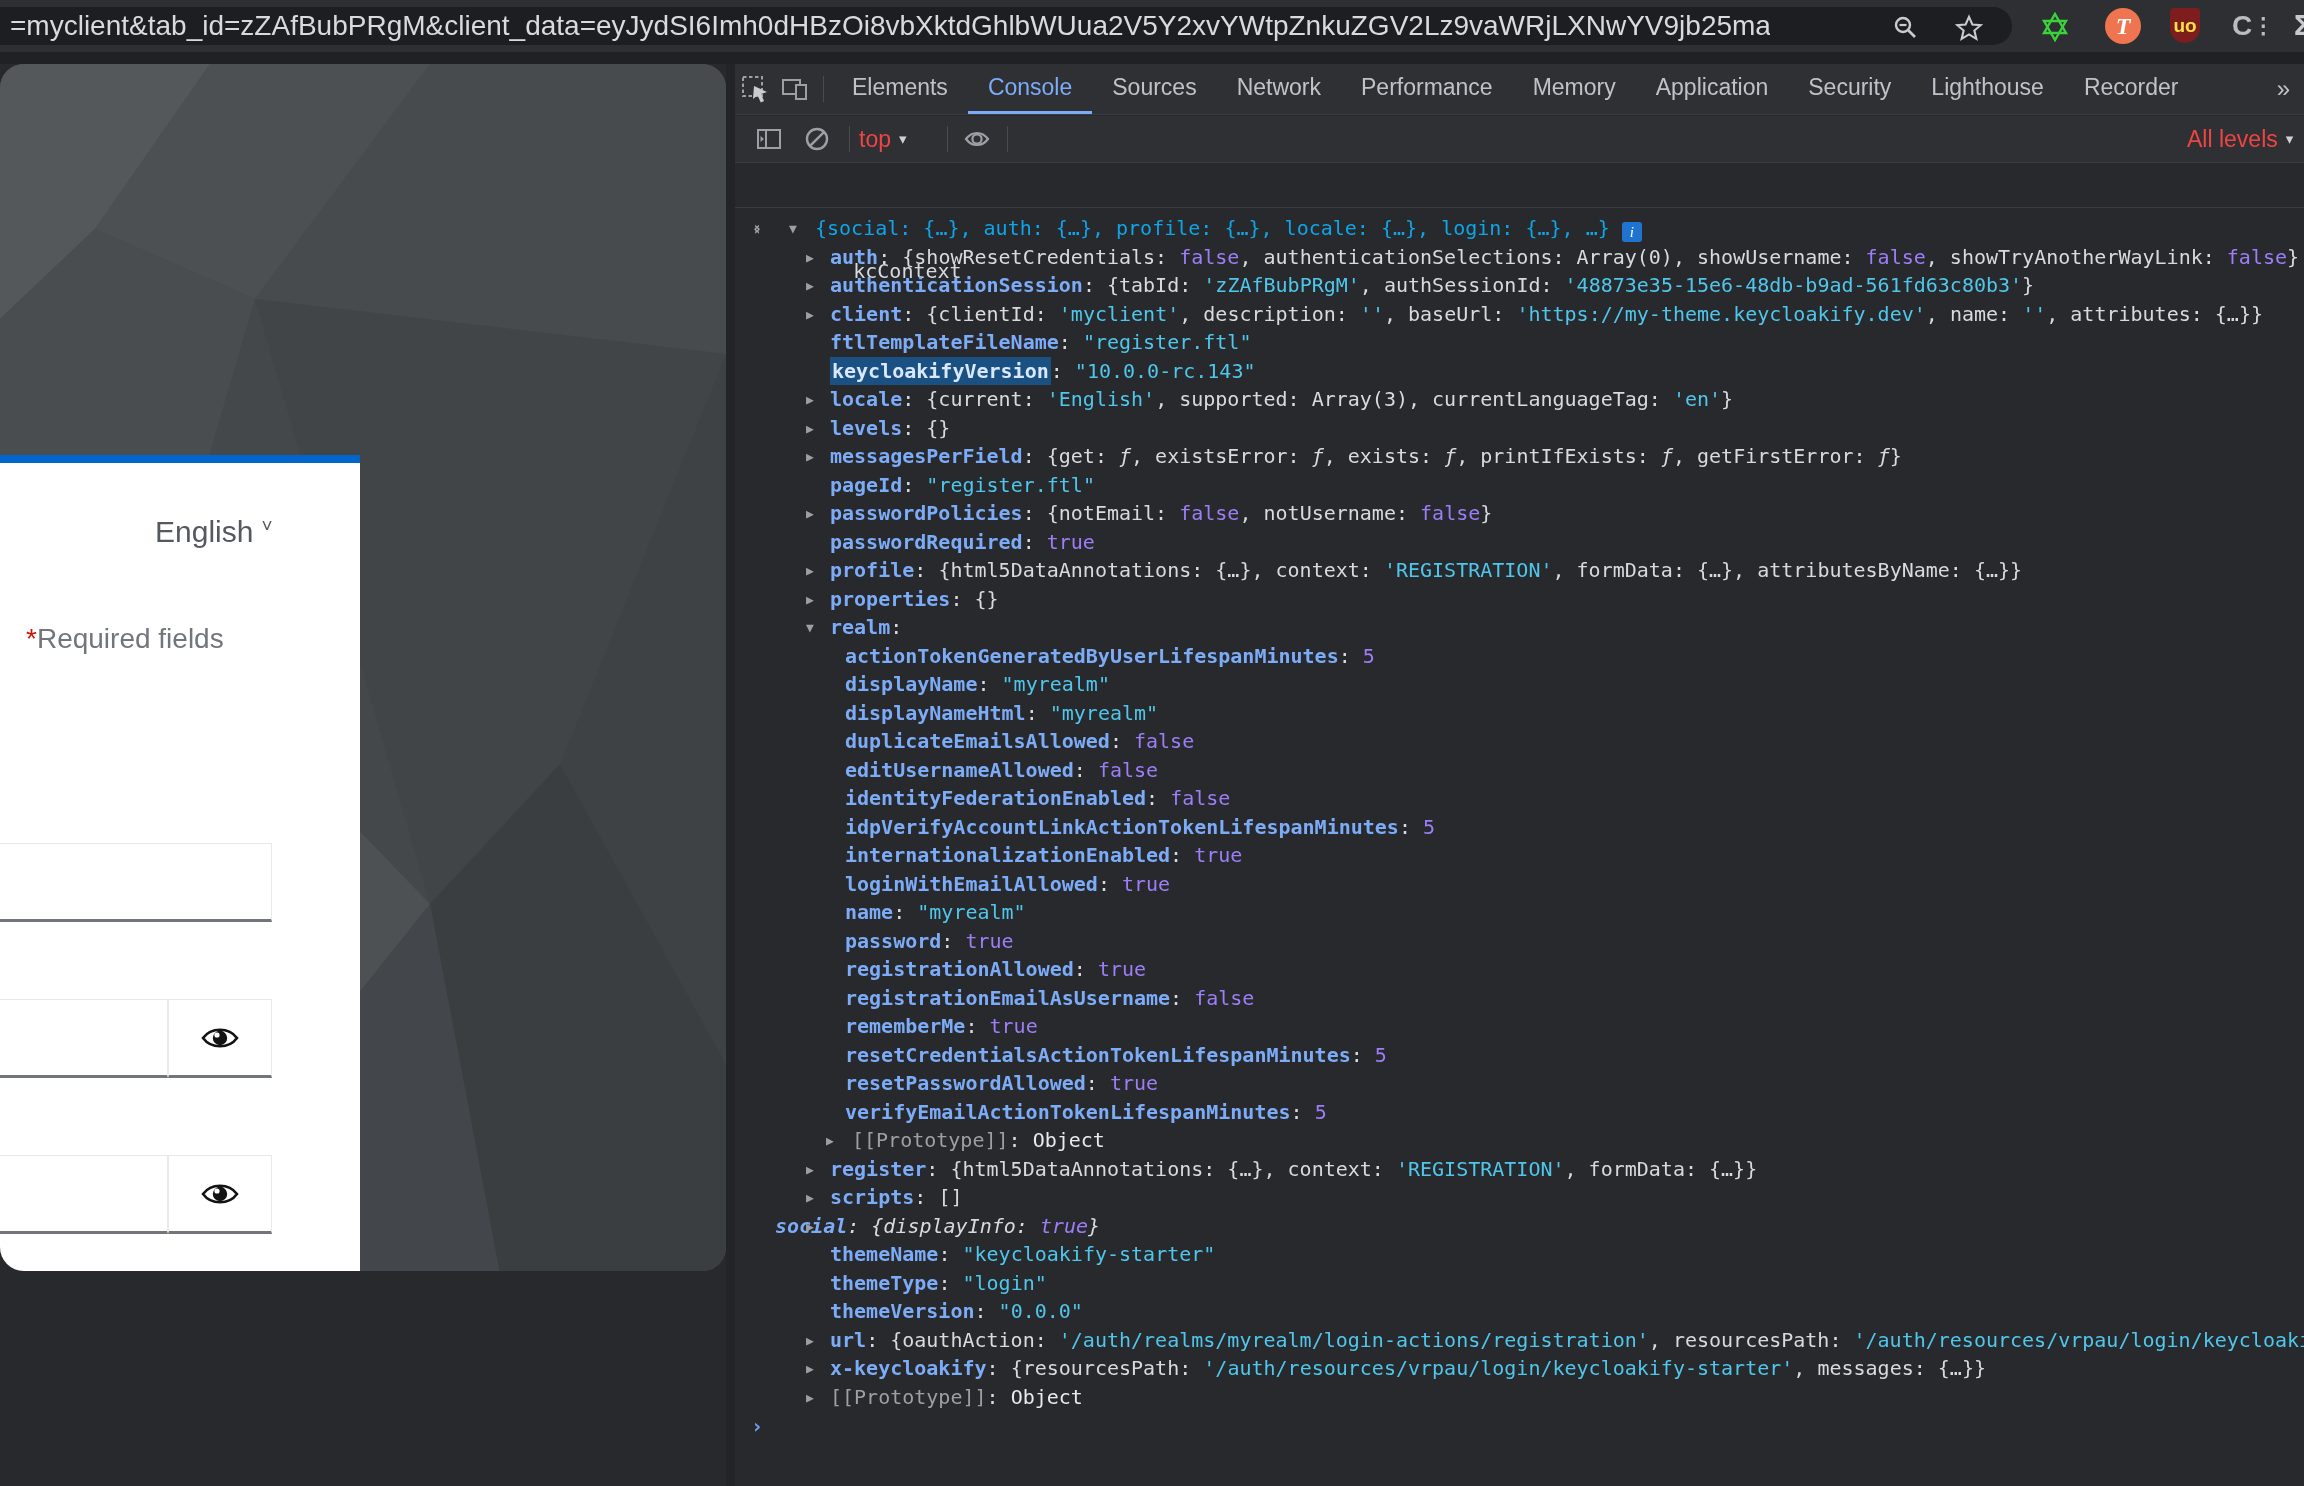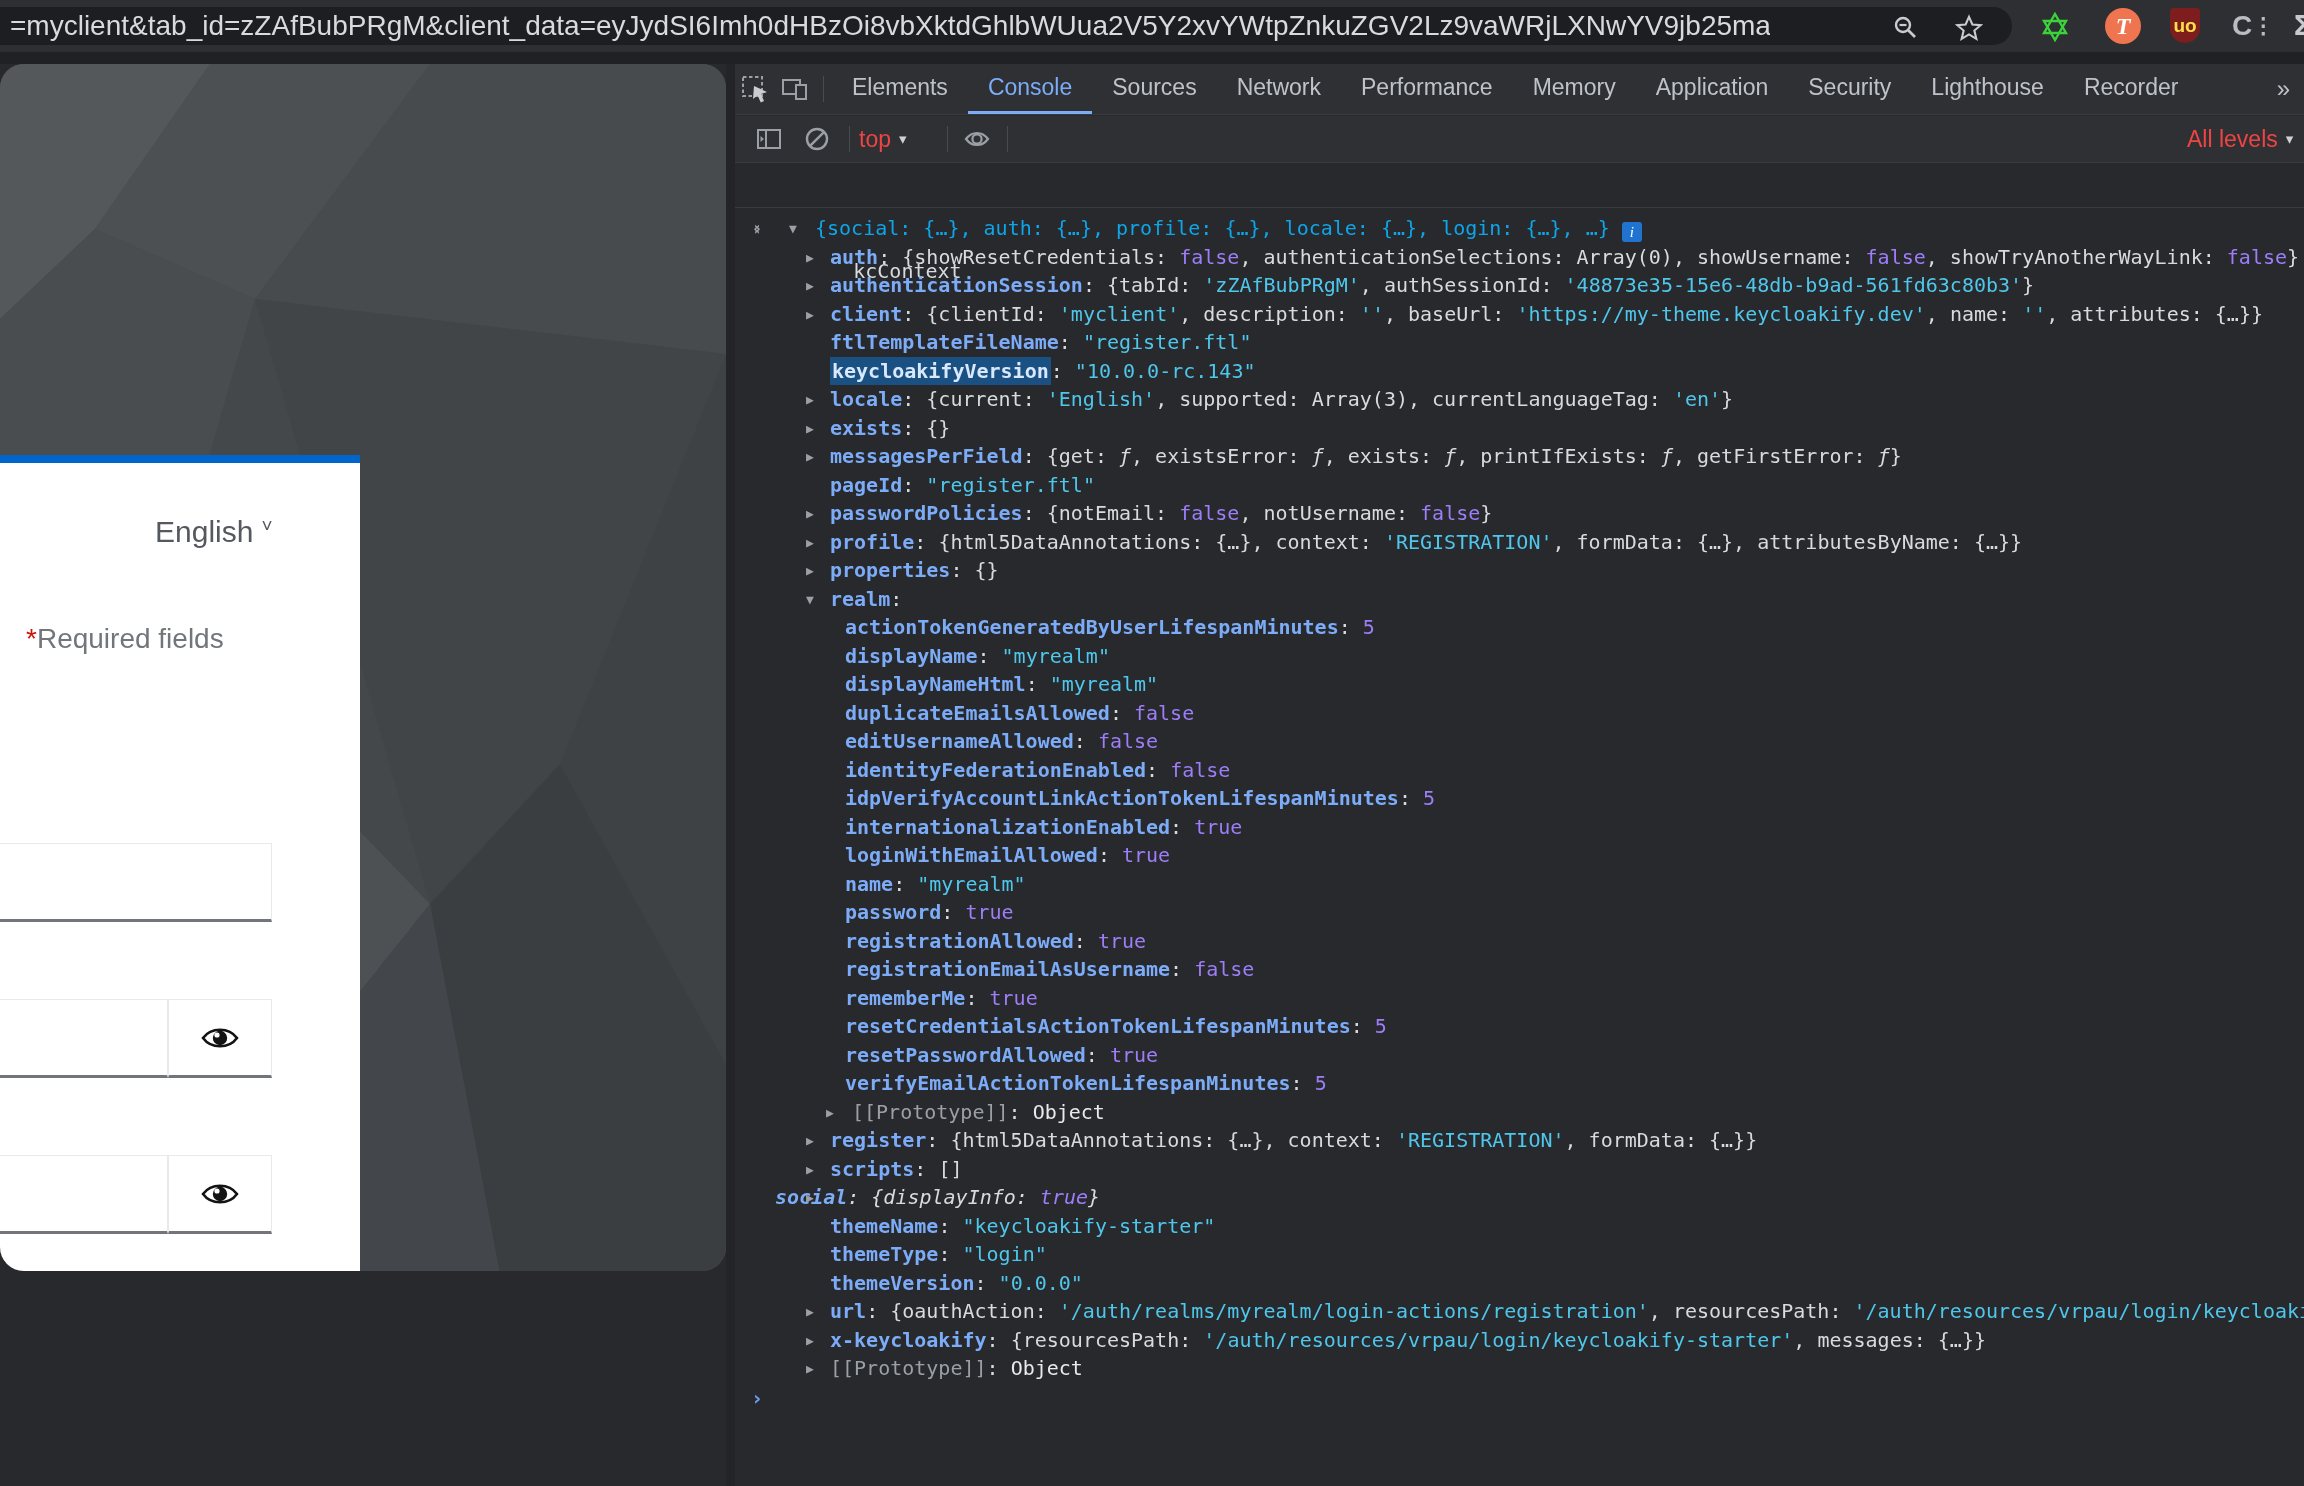--- a/index.html
+++ b/index.html
@@ -258,24 +258,25 @@
       <span style="margin-left:46px;">kcContext</span>
     </div>
     <div class="c-rows" id="console-rows">
         <div class="crow"><span class="mk">‹</span><span class="arw" style="left: 54px;">▼</span><div class="ctext" style="margin-left: 80px;"><span class="tk-prev">{social: {…}, auth: {…}, profile: {…}, locale: {…}, login: {…}, …}</span><span class="ibadge">i</span></div></div>
         <div class="crow"><span class="arw" style="left: 71px;">▶</span><div class="ctext" style="margin-left: 95px;"><span class="tk-key">auth</span><span class="tk-plain">: {showResetCredentials: </span><span class="tk-kw">false</span><span class="tk-plain">, authenticationSelections: Array(0), showUsername: </span><span class="tk-kw">false</span><span class="tk-plain">, showTryAnotherWayLink: </span><span class="tk-kw">false</span><span class="tk-plain">}</span></div></div>
         <div class="crow"><span class="arw" style="left: 71px;">▶</span><div class="ctext" style="margin-left: 95px;"><span class="tk-key">authenticationSession</span><span class="tk-plain">: {tabId: </span><span class="tk-str">'zZAfBubPRgM'</span><span class="tk-plain">, authSessionId: </span><span class="tk-str">'48873e35-15e6-48db-b9ad-561fd63c80b3'</span><span class="tk-plain">}</span></div></div>
         <div class="crow"><span class="arw" style="left: 71px;">▶</span><div class="ctext" style="margin-left: 95px;"><span class="tk-key">client</span><span class="tk-plain">: {clientId: </span><span class="tk-str">'myclient'</span><span class="tk-plain">, description: </span><span class="tk-str">''</span><span class="tk-plain">, baseUrl: </span><span class="tk-str">'https://my-theme.keycloakify.dev'</span><span class="tk-plain">, name: </span><span class="tk-str">''</span><span class="tk-plain">, attributes: {…}}</span></div></div>
         <div class="crow"><div class="ctext" style="margin-left: 95px;"><span class="tk-key">ftlTemplateFileName</span><span class="tk-plain">: </span><span class="tk-str">"register.ftl"</span></div></div>
         <div class="crow"><div class="ctext" style="margin-left: 95px;"><span class="tk-keyhl">keycloakifyVersion</span><span class="tk-plain">: </span><span class="tk-str">"10.0.0-rc.143"</span></div></div>
         <div class="crow"><span class="arw" style="left: 71px;">▶</span><div class="ctext" style="margin-left: 95px;"><span class="tk-key">locale</span><span class="tk-plain">: {current: </span><span class="tk-str">'English'</span><span class="tk-plain">, supported: Array(3), currentLanguageTag: </span><span class="tk-str">'en'</span><span class="tk-plain">}</span></div></div>
-        <div class="crow"><span class="arw" style="left: 71px;">▶</span><div class="ctext" style="margin-left: 95px;"><span class="tk-key">exists</span><span class="tk-plain">: {}</span></div></div>
+        <div class="crow"><span class="arw" style="left: 71px;">▶</span><div class="ctext" style="margin-left: 95px;"><span class="tk-key">levels</span><span class="tk-plain">: {}</span></div></div>
         <div class="crow"><span class="arw" style="left: 71px;">▶</span><div class="ctext" style="margin-left: 95px;"><span class="tk-key">messagesPerField</span><span class="tk-plain">: {get: </span><span class="tk-fn">ƒ</span><span class="tk-plain">, existsError: </span><span class="tk-fn">ƒ</span><span class="tk-plain">, exists: </span><span class="tk-fn">ƒ</span><span class="tk-plain">, printIfExists: </span><span class="tk-fn">ƒ</span><span class="tk-plain">, getFirstError: </span><span class="tk-fn">ƒ</span><span class="tk-plain">}</span></div></div>
         <div class="crow"><div class="ctext" style="margin-left: 95px;"><span class="tk-key">pageId</span><span class="tk-plain">: </span><span class="tk-str">"register.ftl"</span></div></div>
         <div class="crow"><span class="arw" style="left: 71px;">▶</span><div class="ctext" style="margin-left: 95px;"><span class="tk-key">passwordPolicies</span><span class="tk-plain">: {notEmail: </span><span class="tk-kw">false</span><span class="tk-plain">, notUsername: </span><span class="tk-kw">false</span><span class="tk-plain">}</span></div></div>
+        <div class="crow"><div class="ctext" style="margin-left: 95px;"><span class="tk-key">passwordRequired</span><span class="tk-plain">: </span><span class="tk-kw">true</span></div></div>
         <div class="crow"><span class="arw" style="left: 71px;">▶</span><div class="ctext" style="margin-left: 95px;"><span class="tk-key">profile</span><span class="tk-plain">: {html5DataAnnotations: {…}, context: </span><span class="tk-str">'REGISTRATION'</span><span class="tk-plain">, formData: {…}, attributesByName: {…}}</span></div></div>
         <div class="crow"><span class="arw" style="left: 71px;">▶</span><div class="ctext" style="margin-left: 95px;"><span class="tk-key">properties</span><span class="tk-plain">: {}</span></div></div>
         <div class="crow"><span class="arw" style="left: 71px;">▼</span><div class="ctext" style="margin-left: 95px;"><span class="tk-key">realm</span><span class="tk-plain">:</span></div></div>
         <div class="crow"><div class="ctext" style="margin-left: 110px;"><span class="tk-key">actionTokenGeneratedByUserLifespanMinutes</span><span class="tk-plain">: </span><span class="tk-kw">5</span></div></div>
         <div class="crow"><div class="ctext" style="margin-left: 110px;"><span class="tk-key">displayName</span><span class="tk-plain">: </span><span class="tk-str">"myrealm"</span></div></div>
         <div class="crow"><div class="ctext" style="margin-left: 110px;"><span class="tk-key">displayNameHtml</span><span class="tk-plain">: </span><span class="tk-str">"myrealm"</span></div></div>
         <div class="crow"><div class="ctext" style="margin-left: 110px;"><span class="tk-key">duplicateEmailsAllowed</span><span class="tk-plain">: </span><span class="tk-kw">false</span></div></div>
         <div class="crow"><div class="ctext" style="margin-left: 110px;"><span class="tk-key">editUsernameAllowed</span><span class="tk-plain">: </span><span class="tk-kw">false</span></div></div>
         <div class="crow"><div class="ctext" style="margin-left: 110px;"><span class="tk-key">identityFederationEnabled</span><span class="tk-plain">: </span><span class="tk-kw">false</span></div></div>
         <div class="crow"><div class="ctext" style="margin-left: 110px;"><span class="tk-key">idpVerifyAccountLinkActionTokenLifespanMinutes</span><span class="tk-plain">: </span><span class="tk-kw">5</span></div></div>

